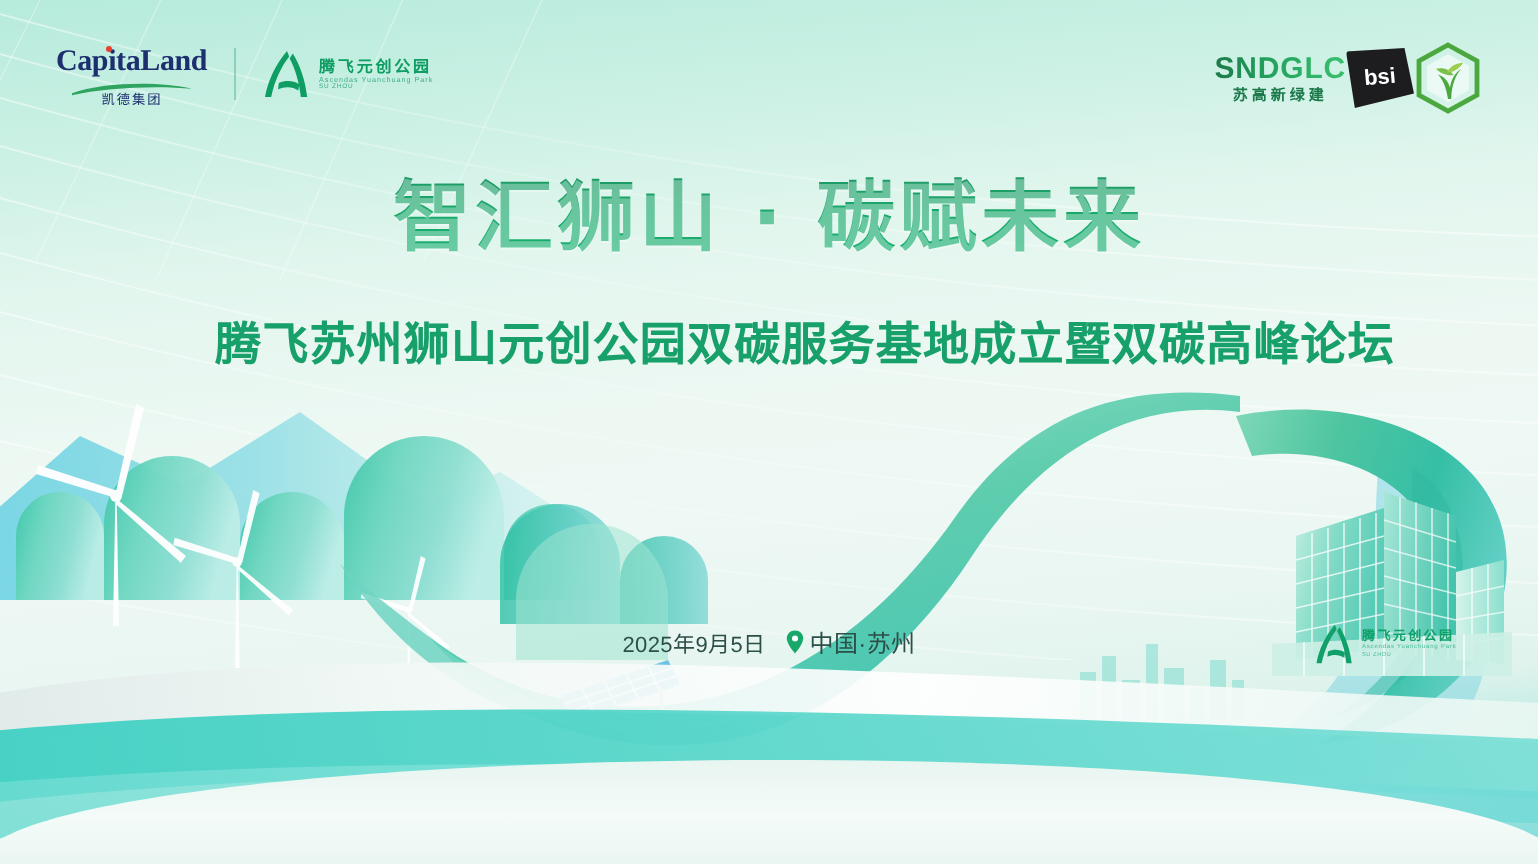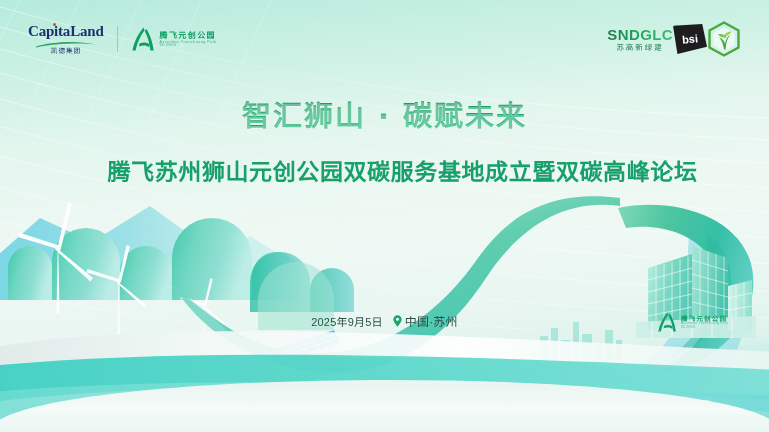--- a/index.html
+++ b/index.html
@@ -30,21 +30,21 @@
     left: 0; top: 0;
     width: 100%;
     height: 78px;
     display: flex;
     align-items: center;
     justify-content: space-between;
     padding: 0 28px;
     box-sizing: border-box;
     z-index: 40;
   }
-  .logo-left { display: flex; align-items: center; gap: 13px; }
+  .logo-left { display: flex; align-items: flex-start; gap: 13px; }
   .logo-right { display: flex; align-items: center; }
 
   .capitaland { display: flex; flex-direction: column; align-items: center; line-height: 1; }
   .capitaland .cl-word {
     font-family: "Liberation Serif", "DejaVu Serif", serif;
     font-size: 15px;
     font-weight: 700;
     color: #1d2f6f;
     letter-spacing: -0.2px;
     position: relative;
@@ -82,21 +82,21 @@
   .sndglc { display: flex; flex-direction: column; align-items: center; line-height: 1; }
   .sndglc .snd-word {
     font-size: 15px;
     font-weight: 800;
     letter-spacing: .4px;
     background: linear-gradient(90deg, #1c7a4a 0%, #23a45f 45%, #3bbf6e 100%);
     -webkit-background-clip: text;
     background-clip: text;
     color: transparent;
   }
-  .sndglc .snd-cn { font-size: 7.5px; color: #1c7a4a; letter-spacing: 2px; margin-top: 2px; font-weight: 400; }
+  .sndglc .snd-cn { font-size: 7.5px; color: #1c7a4a; letter-spacing: 2px; margin-top: 2px; font-weight: 700; }
 
   .bsi {
     width: 34px; height: 30px;
     position: relative;
   }
   .bsi .bsi-shape {
     position: absolute; inset: 0;
     background: #1d1d1f;
     clip-path: polygon(0% 6%, 86% 0%, 100% 76%, 13% 100%);
     border-radius: 4px;
@@ -117,25 +117,25 @@
   
   .headline {
     position: absolute;
     left: 0; right: 0;
     top: 88px;
     text-align: center;
     z-index: 35;
   }
   .title-main {
     font-family: "DejaVu Sans", "Liberation Sans", sans-serif;
-    font-size: 29px;
+    font-size: 39px;
     font-weight: 700;
     letter-spacing: 2px;
     line-height: 1.15;
-    margin: 12px;
+    margin: 0;
     background: linear-gradient(180deg, #1d9a66 0%, #18a86a 40%, #17b273 100%);
     -webkit-background-clip: text;
     background-clip: text;
     color: transparent;
     text-shadow: 0 1px 0 rgba(255,255,255,.35);
   }
   .title-sub {
     font-family: "DejaVu Sans", "Liberation Sans", sans-serif;
     font-size: 23px;
     font-weight: 700;

